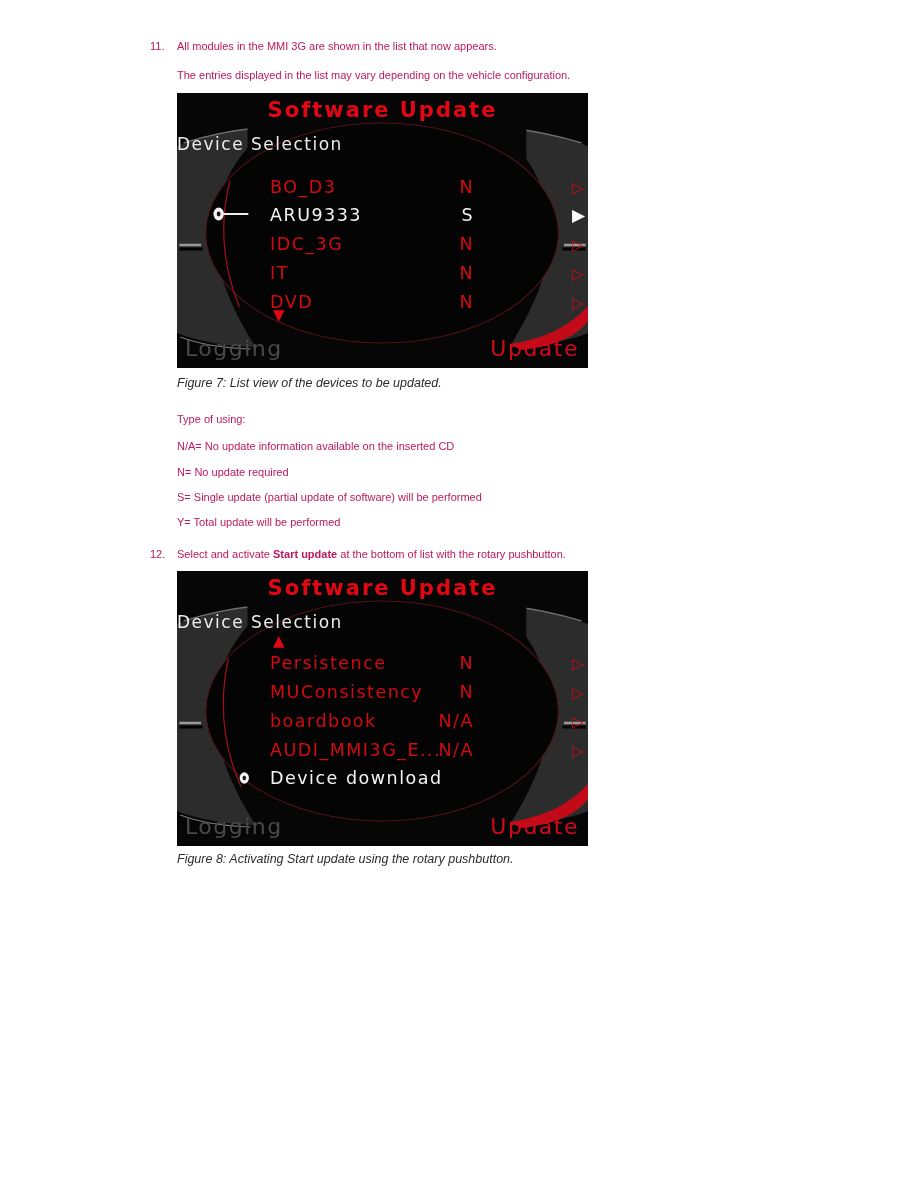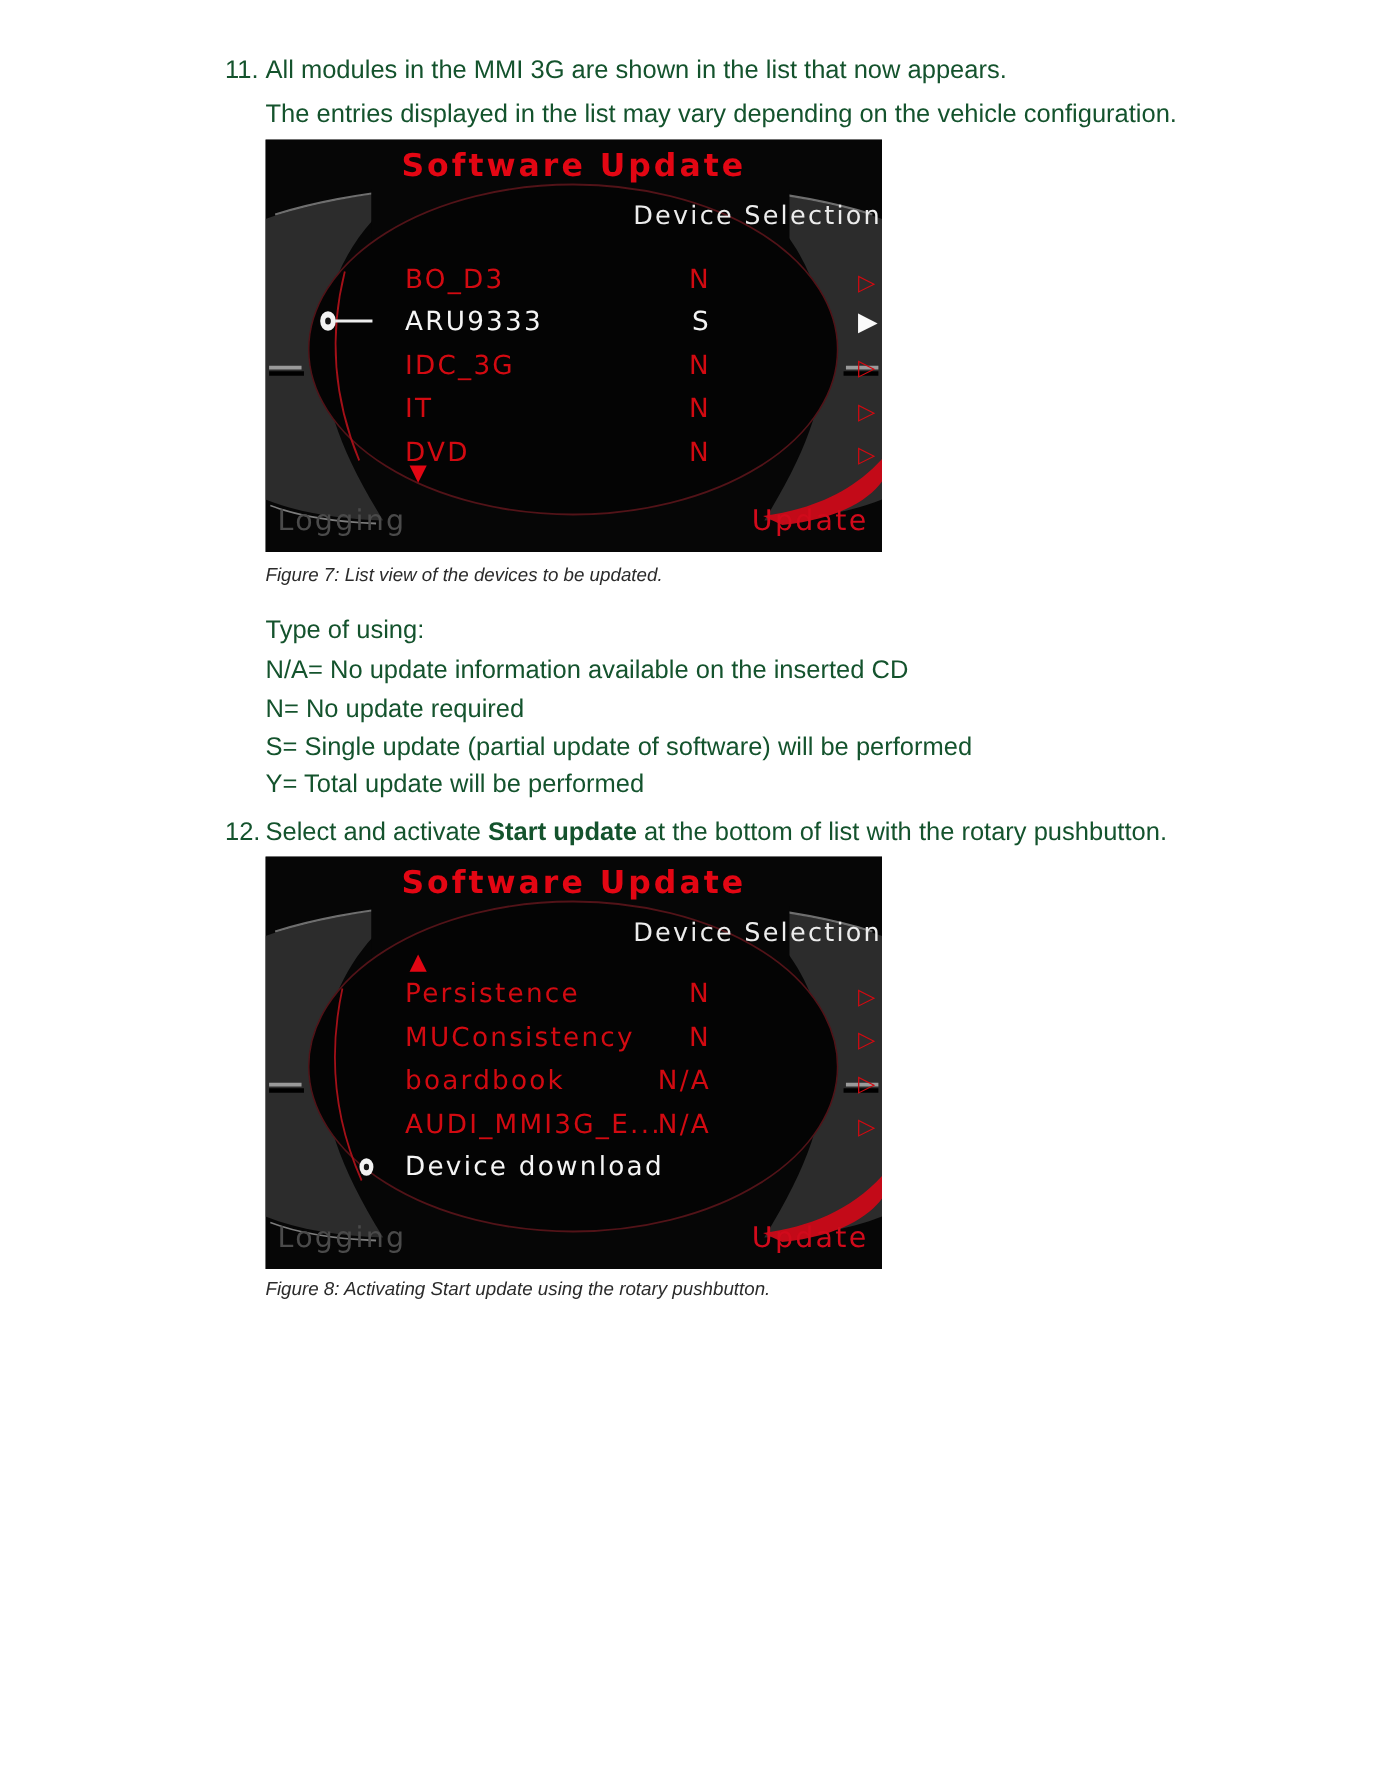--- a/index.html
+++ b/index.html
@@ -1,43 +1,43 @@
 <!DOCTYPE html>
 <html><head>
 <meta charset="utf-8">
 <style>
   html,body{margin:0;padding:0;background:#ffffff;}
   .page{position:relative;width:918px;height:1188px;background:#ffffff;overflow:hidden;
         font-family:"Liberation Sans",sans-serif;color:#1c1c1c;}
-  .doc-text{position:absolute;font-size:17px;line-height:17px;white-space:pre;color:#14532d;}
+  .doc-text{position:absolute;font-size:11px;line-height:17px;white-space:pre;color:#be185d;}
   .b{font-weight:bold;}
   .caption{position:absolute;font-size:12.5px;font-style:italic;color:#2b2b2b;white-space:pre;}
   
   .mmi{position:absolute;left:177px;width:411px;height:275px;background:#060606;overflow:hidden;}
   #fig7{top:93px;}
   #fig8{top:571px;}
   .mmi svg{position:absolute;left:0;top:0;width:100%;height:100%;}
   .mmi-title{position:absolute;top:5px;left:0;right:0;text-align:center;z-index:2;
              font-family:"DejaVu Sans",sans-serif;font-size:21px;font-weight:600;
              color:#e30613;letter-spacing:2px;white-space:pre;}
-  .mmi-header{position:absolute;top:41px;left:0;right:0;text-align:right;z-index:2;
+  .mmi-header{position:absolute;top:41px;left:0;right:0;text-align:left;z-index:2;
               font-family:"DejaVu Sans",sans-serif;font-size:17px;color:#ececec;
               letter-spacing:1.5px;white-space:pre;}
   .mmi-row{position:absolute;left:0;width:100%;height:21px;z-index:2;
            font-family:"DejaVu Sans",sans-serif;font-size:17.5px;line-height:21px;
            color:#d20a11;letter-spacing:1.5px;white-space:pre;padding-left:14px;}
   .mmi-label{position:absolute;left:93px;top:0;}
   .mmi-status{position:absolute;right:128px;width:90px;top:0;text-align:right;}
   .mmi-tri{position:absolute;left:395px;top:1px;font-size:15px;letter-spacing:0;}
   .mmi-row.selected{color:#f4f4f4;}
   .mmi-row.selected .mmi-tri{font-size:17px;top:0;color:#fafafa;}
   .scroll-ind{position:absolute;left:96px;z-index:2;font-family:"DejaVu Sans",sans-serif;
               font-size:15px;color:#e30613;line-height:14px;}
   .softkey{position:absolute;top:243px;z-index:2;font-family:"DejaVu Sans",sans-serif;
-           font-size:19px;letter-spacing:1.5px;white-space:pre;}
+           font-size:22px;letter-spacing:1.5px;white-space:pre;}
   .softkey.left{left:8px;color:#4a4a4a;}
   .softkey.right{right:9px;color:#d10a1b;}
 </style>
 </head>
 <body>
 
 <div class="page">
 
   <div class="doc-text" style="left:150px;top:38px;">11.</div>
   <div class="doc-text" style="left:177px;top:38px;">All modules in the MMI 3G are shown in the list that now appears.</div>

